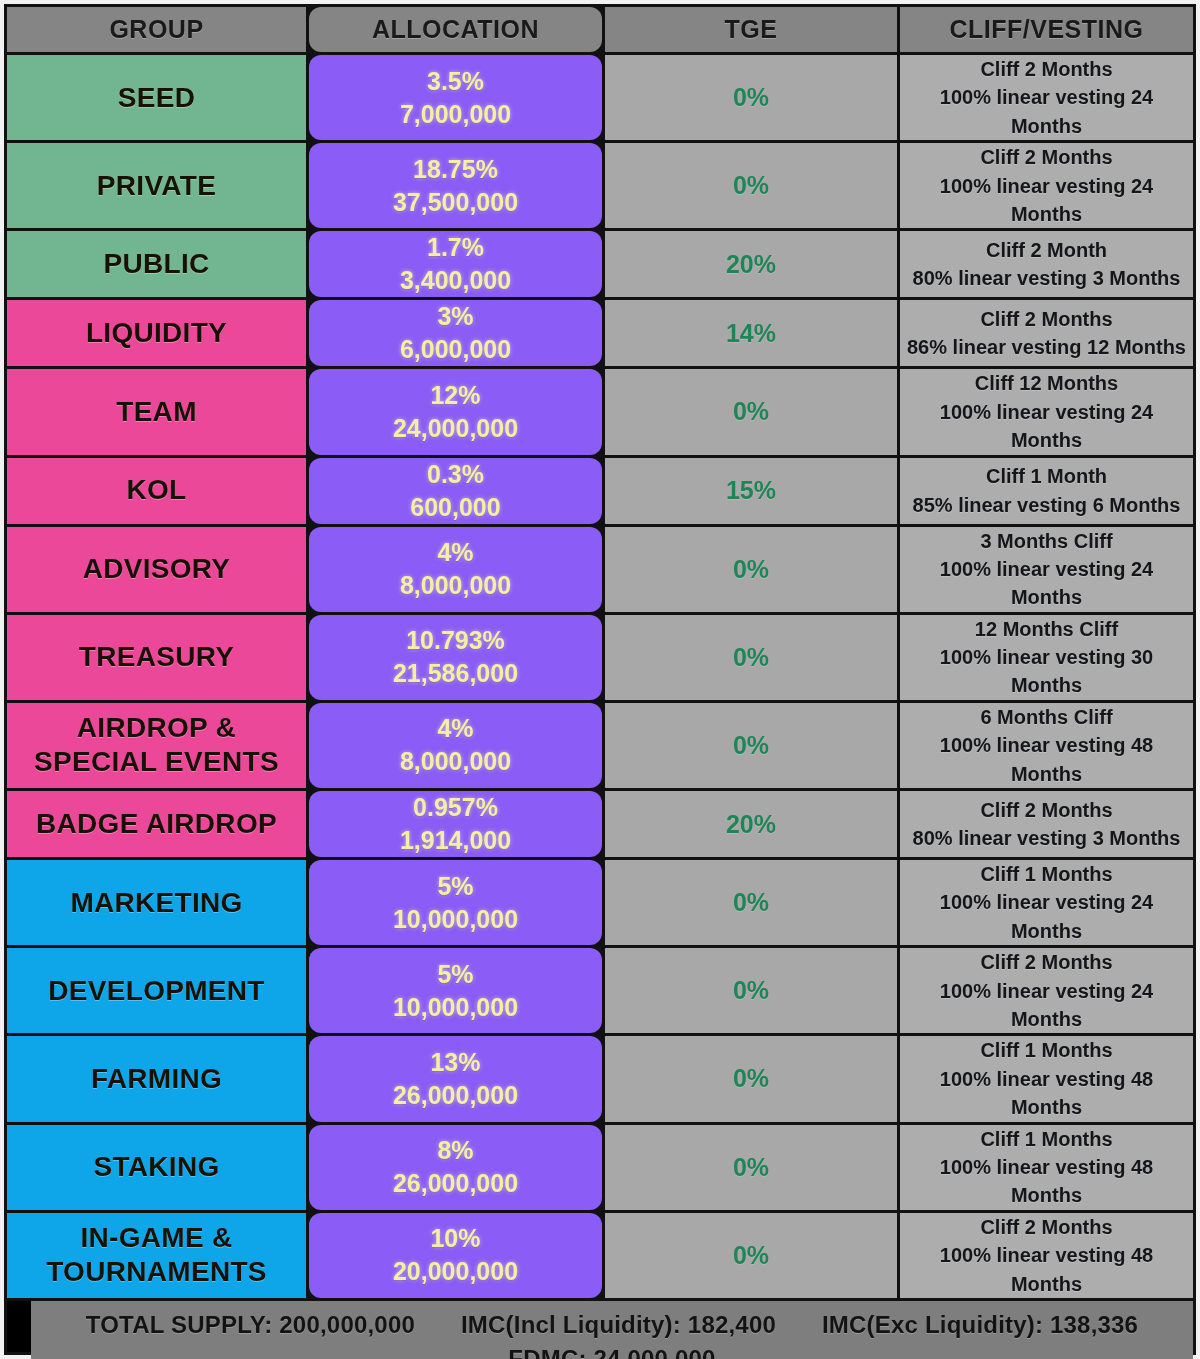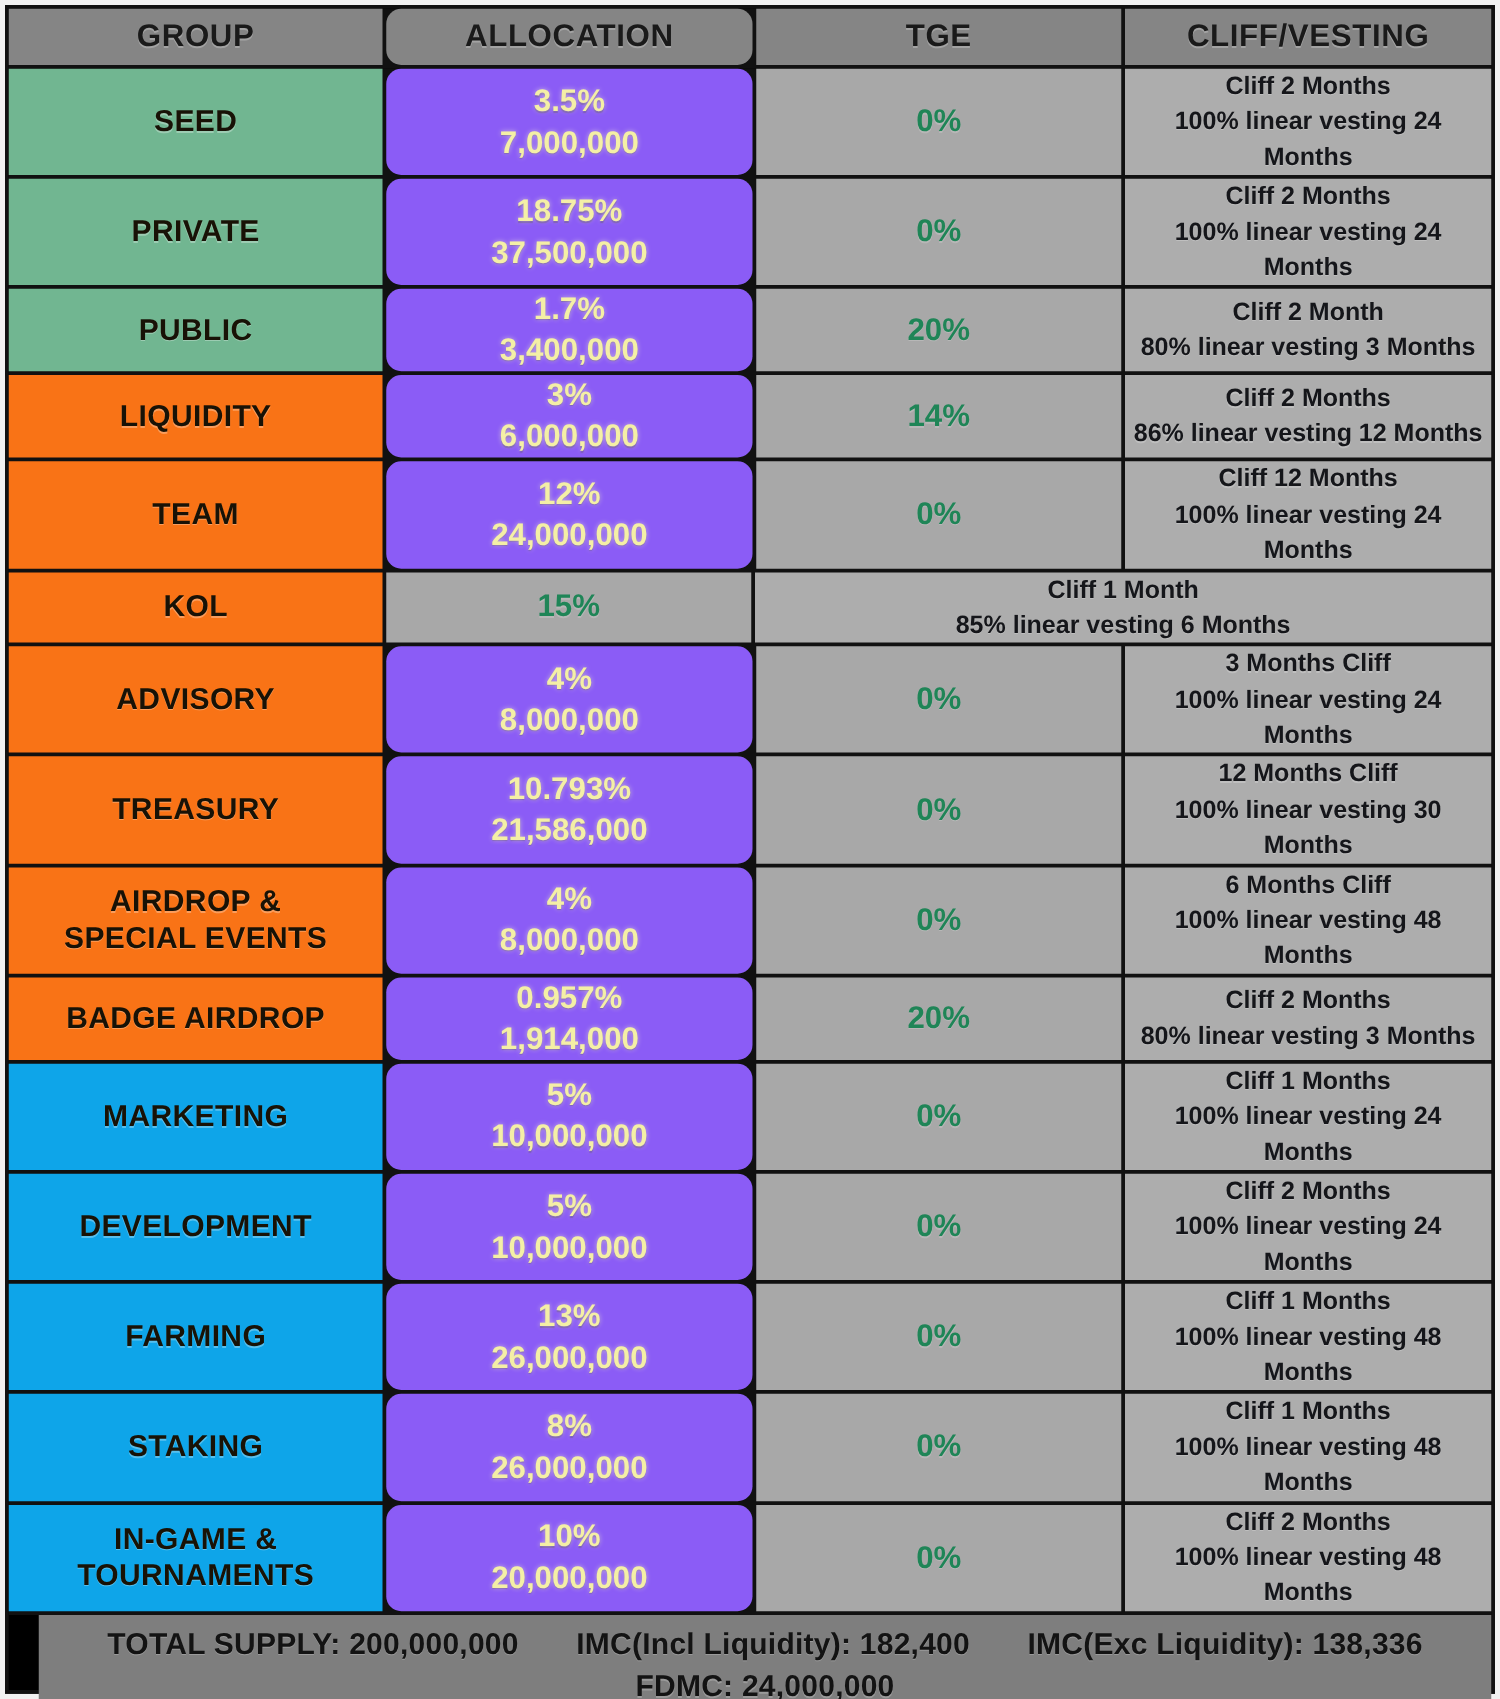--- a/index.html
+++ b/index.html
@@ -67,29 +67,29 @@
   .cell {
     display: flex;
     align-items: center;
     justify-content: center;
     text-align: center;
     overflow: hidden;
   }
 
   .group-cell {
     color: #181206;
-    font-size: 24px;
+    font-size: 28px;
     font-weight: bold;
     line-height: 1.22;
     letter-spacing: 0.3px;
     text-shadow: 0 1px 0 rgba(255,255,255,0.30);
     padding: 0 6px;
   }
   .grp-green  { background: #71b691; }
-  .grp-tan    { background: #f97316; }
+  .grp-tan    { background: #ec4899; }
   .grp-purple { background: #0ea5e9; }
 
   .alloc-cell {
     background: #8b5cf6;
     color: #f4efa6;
     font-size: 25px;
     font-weight: bold;
     flex-direction: column;
     line-height: 1.32;
     text-shadow: 0 0 4px rgba(255,255,210,0.55), 0 1px 1px rgba(60,60,40,0.35);
@@ -210,20 +210,24 @@
           <span class="alloc-amt">24,000,000</span>
         </div>
         <div class="cell tge-cell c-tge">0%</div>
         <div class="cell cliff-cell c-cliff">
           <span class="cliff-l1">Cliff 12 Months</span>
           <span class="cliff-l2">100% linear vesting 24 Months</span>
         </div>
       </div>
       <div class="data-row">
         <div class="cell group-cell c-group grp-tan">KOL</div>
+        <div class="cell alloc-cell c-alloc">
+          <span class="alloc-pct">0.3%</span>
+          <span class="alloc-amt">600,000</span>
+        </div>
         <div class="cell tge-cell c-tge">15%</div>
         <div class="cell cliff-cell c-cliff">
           <span class="cliff-l1">Cliff 1 Month</span>
           <span class="cliff-l2">85% linear vesting 6 Months</span>
         </div>
       </div>
       <div class="data-row">
         <div class="cell group-cell c-group grp-tan">ADVISORY</div>
         <div class="cell alloc-cell c-alloc">
           <span class="alloc-pct">4%</span>

